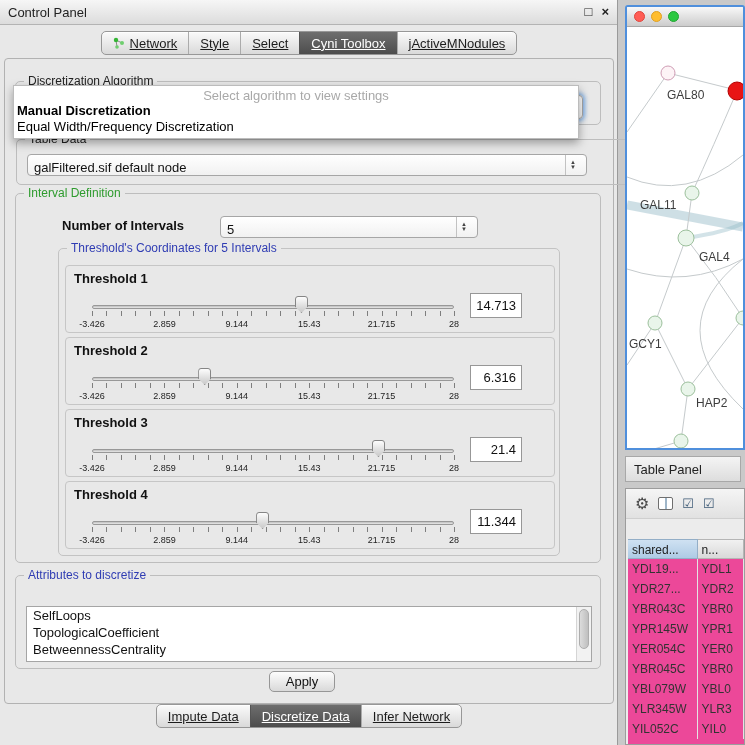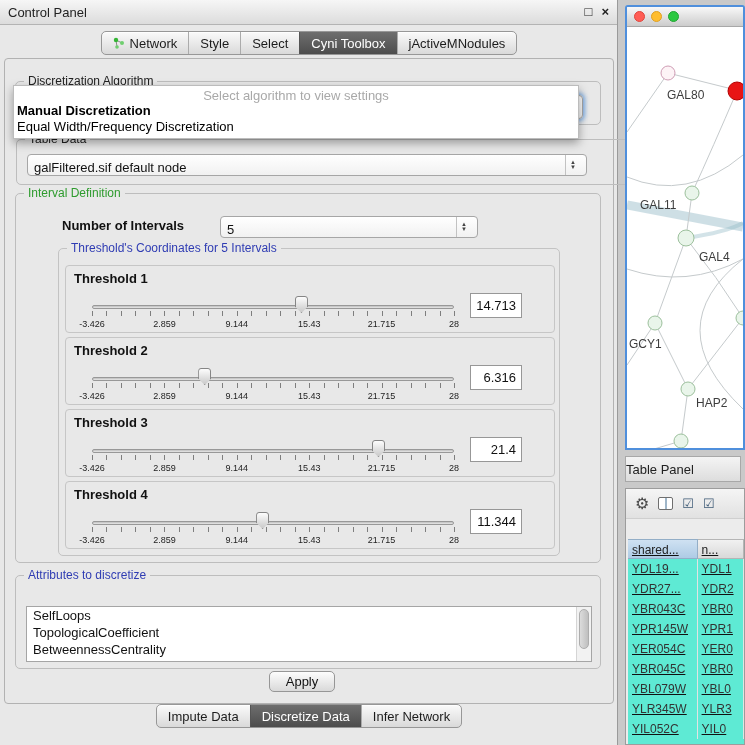--- a/index.html
+++ b/index.html
@@ -17,21 +17,21 @@
   .cp-titlebar { height:22px; background:linear-gradient(#f6f6f6,#dcdcdc);
     border-bottom:1px solid #b3b3b3; display:flex; align-items:center; padding:12px 8px; }
   .cp-title { font-size:13px; color:#222; }
   .cp-title-icons { margin-left:auto; display:flex; gap:9px; color:#222; font-size:13px; font-weight:bold; }
   .cp-title-icons span { cursor:default; line-height:14px; }
 
   .cp-tabbar { position:absolute; left:0; top:31px; width:618px; display:flex; justify-content:center; }
   .seg { display:flex; border:1px solid #979797; border-radius:5px; overflow:hidden;
     background:linear-gradient(#fafafa,#d9d9d9); box-shadow:0 1px 1px rgba(255,255,255,.8) inset; }
   .seg .tab { padding:3px 11px; border-left:1px solid #ababab; display:flex; gap:5px;
-    align-items:center; color:#1c1c1c; white-space:nowrap; height:22px; }
+    align-items:center; color:#1c1c1c; white-space:nowrap; height:22px;text-decoration:underline; }
   .seg .tab:first-child { border-left:none; }
   .seg .tab.selected { background:linear-gradient(#6e6e6e,#4d4d4d); color:#fff; border-left-color:#555; }
 
   .cp-body { position:absolute; left:4px; top:58px; width:610px; height:646px;
     border:1px solid #b2b2b2; border-radius:4px; background:#e8e8e8; }
 
   .group { position:absolute; border:1px solid #bdbdbd; border-radius:5px; }
   .group-title { position:absolute; top:-8px; left:8px; background:#e8e8e8; padding:0 4px;
     font-size:12px; color:#222; white-space:nowrap; }
   .group-title.green { color:#2e9b2e; }
@@ -110,30 +110,30 @@
   .light { width:11px; height:11px; border-radius:50%; }
   .light.red { background:#ff5d55; border:1px solid #df453d; }
   .light.yellow { background:#ffbd2e; border:1px solid #dfa023; }
   .light.green { background:#2bc840; border:1px solid #21a532; }
   .net-canvas { display:block; width:116px; height:421px; background:#fff; }
   .net-canvas text { font-family:"Liberation Sans", sans-serif; font-size:12px; fill:#3d3d3d; }
 
   
   .tp-titlebar { position:absolute; left:625px; top:456px; width:116px; height:26px;
     background:linear-gradient(#f4f4f4,#dddddd); border:1px solid #a8a8a8;
-    display:flex; align-items:center; font-size:13px; color:#222; }
+    display:flex; align-items:center; padding-left:8px; font-size:13px; color:#222; }
   .table-window { position:absolute; left:625px; top:488px; width:120px; height:257px;
     background:#ececec; border:1px solid #9c9c9c; overflow:hidden; }
   .tp-toolbar { height:30px; display:flex; align-items:center; gap:9px; padding:0 9px;
     background:linear-gradient(#f5f5f5,#e1e1e1); border-bottom:1px solid #cfcfcf; }
   .gear-glyph { font-size:16px; color:#4a4a4a; line-height:16px; }
   .columns-glyph { width:15px; height:13px; border:1px solid #6f6f6f; border-radius:2px;
     background:linear-gradient(to right, #ffffff 0 6px, #9fb6c9 6px 8px, #ffffff 8px); }
   .check-glyph { font-size:13px; color:#3d5a76; line-height:13px; }
-  .tp-grid { position:absolute; left:2px; top:50px; right:0; bottom:0; background:#5eead4;text-decoration:underline; }
+  .tp-grid { position:absolute; left:2px; top:50px; right:0; bottom:0; background:#ec4899; }
   .tp-row { display:flex; height:20px; }
   .tp-cell { width:48px; height:20px; line-height:20px; font-size:12px; color:#333;
     padding-left:4px; overflow:hidden; white-space:nowrap; border-right:1px solid #e3e3e3; }
   .tp-cell:first-child { width:72px; }
   .tp-header-row .tp-cell { background:linear-gradient(#f1f1f1,#d9d9d9);
     border:1px solid #b5b5b5; border-left:none; color:#222; }
   .tp-header-row .tp-cell.sel { background:linear-gradient(#cfe1f2,#aecbe5); border-color:#93aec7; }
 </style>
 </head>
 <body>

